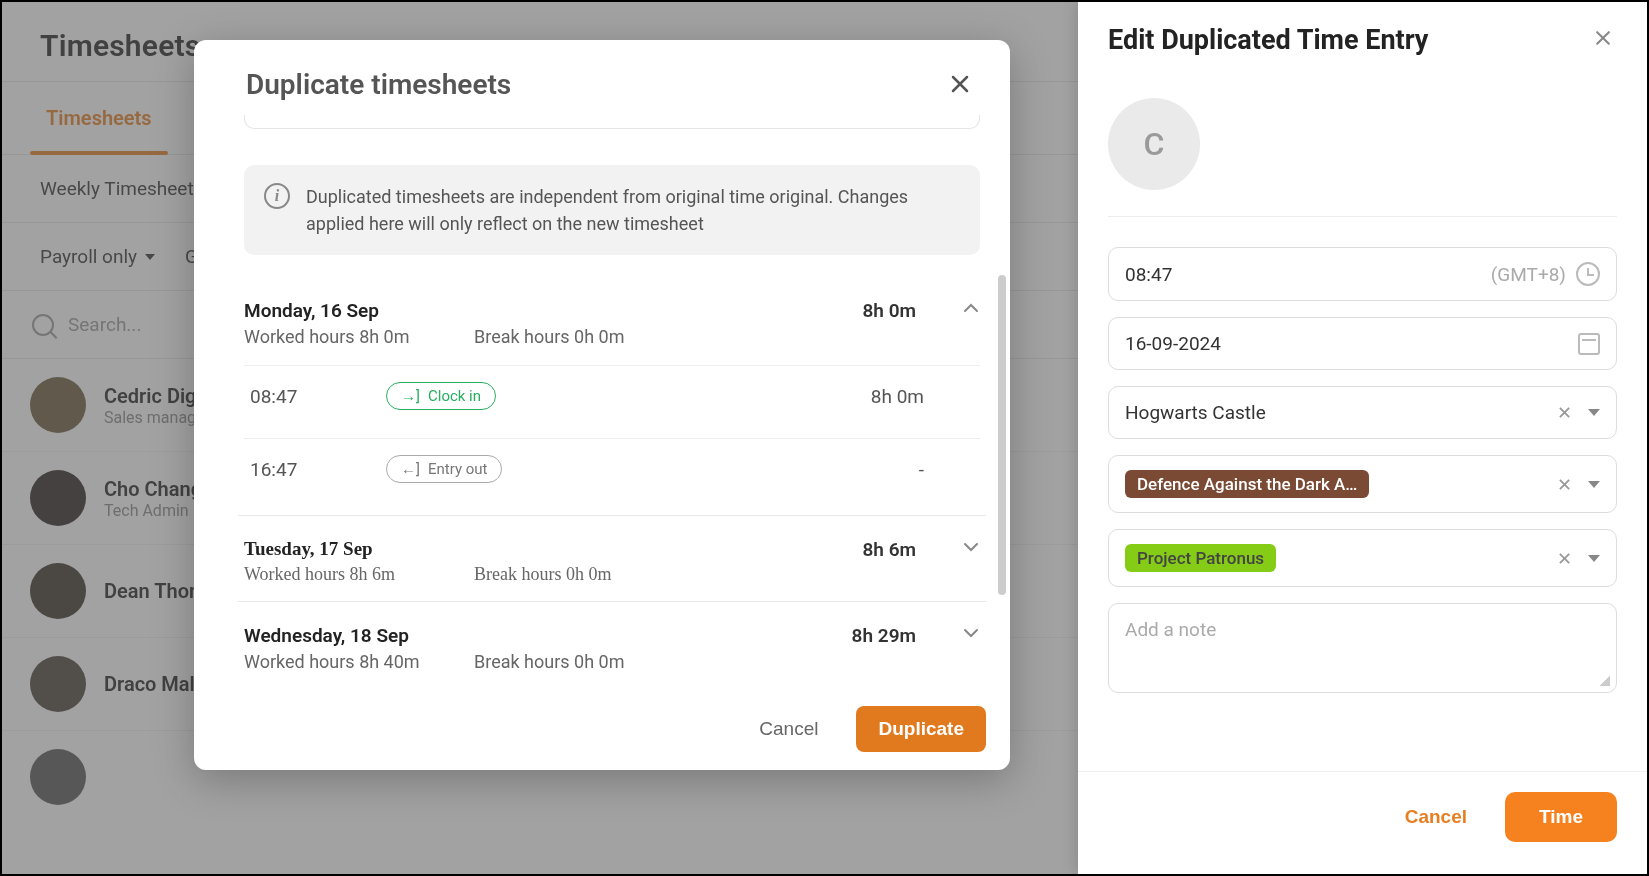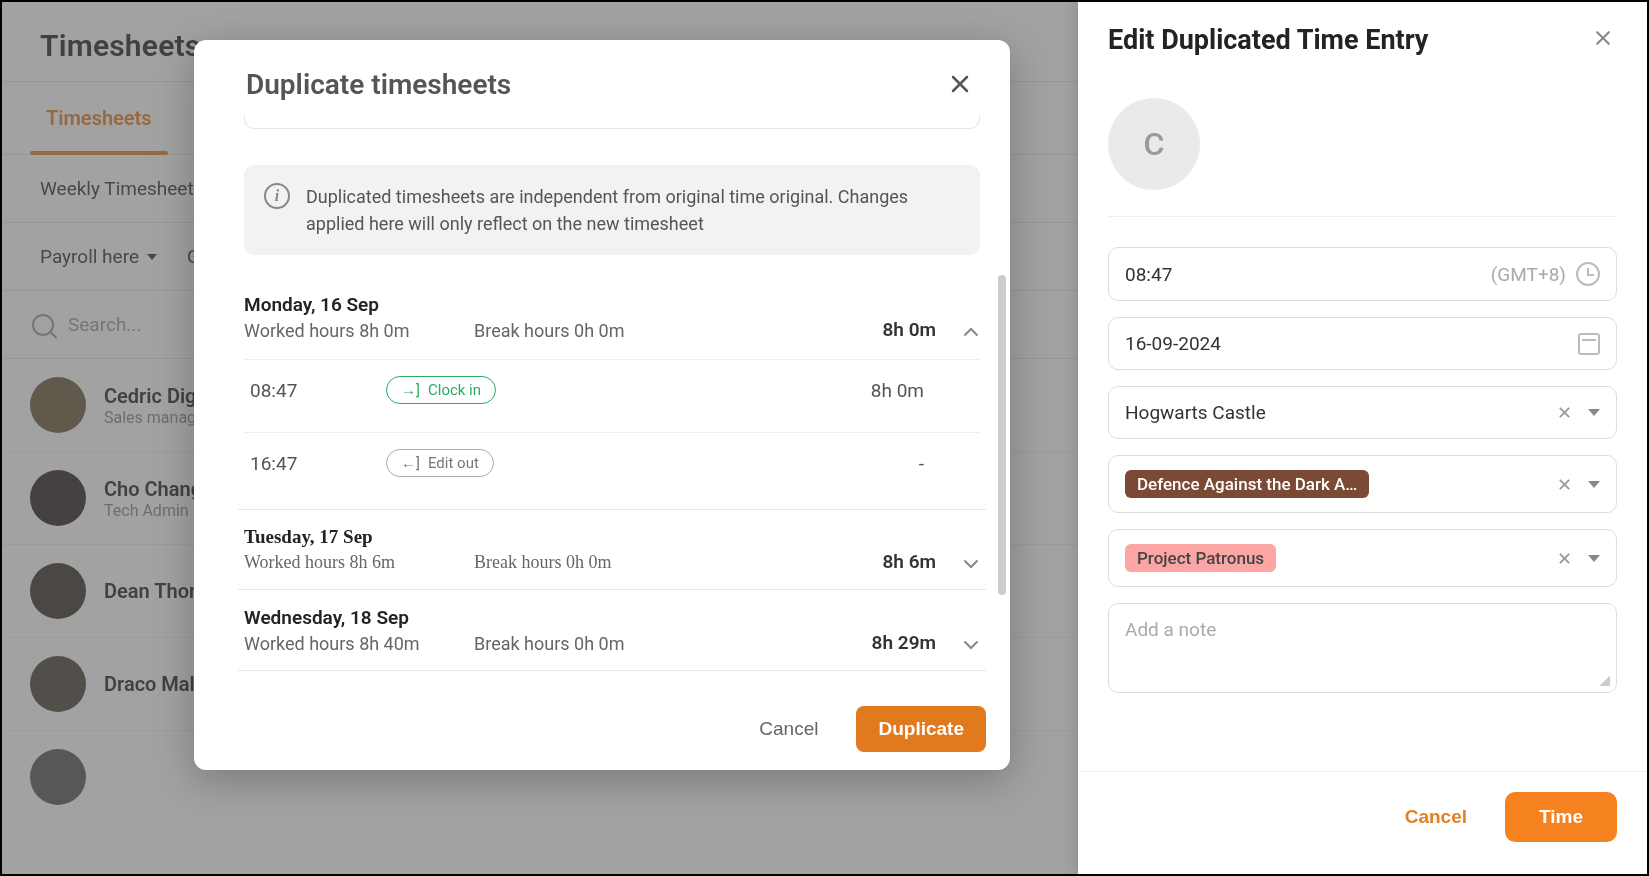--- a/index.html
+++ b/index.html
@@ -67,21 +67,21 @@
   }
   .modal-header{ padding: 28px 32px 10px; display:flex; justify-content:space-between; align-items:flex-start;}
   .modal-title{ font-size:28px; font-weight:600; color:#555;}
   .x-btn{ font-size:28px; color:#555; cursor:pointer; line-height:1; padding:4px 6px;}
   .modal-body{ flex:1; overflow:hidden; padding: 0 24px; position:relative;}
   .info-banner{ background:#f2f2f2; border-radius:10px; padding:18px 20px; display:flex; gap:16px; align-items:flex-start; margin: 36px 6px 22px; color:#555;}
   .info-circle{ width:26px; height:26px; border:2px solid #888; border-radius:50%; display:flex; align-items:center; justify-content:center; font-family: serif; font-style:italic; font-weight:700; color:#888; flex-shrink:0;}
   .info-text{ font-size:18px; line-height:1.5; color:#555;}
 
   .day-block{ border-bottom:1px solid #e8e8e8; padding:16px 6px;}
-  .day-head{ display:flex; align-items:flex-end; gap: 8px;}
+  .day-head{ display:flex; align-items:flex-start; gap: 28px; margin-top: 6px;}
   .day-date{ font-size:19px; font-weight:600; width:230px;}
   .day-meta-row{ display:flex; gap: 0; font-size:18px; color:#666; margin-top:4px;}
   .worked{ width:230px;}
   .break{}
   .day-total{ margin-left:auto; font-size:19px; font-weight:600; color:#333; padding-right:18px;}
   .chev{ width:18px; height:18px; display:flex; align-items:center; justify-content:center; color:#888;}
   .chev svg{ width:16px; height:10px;}
 
   .entry-row{ display:flex; align-items:center; padding: 16px 6px; gap: 24px; border-top:1px solid #eee; margin-top:12px;}
   .entry-row:first-of-type{ border-top:none;}
@@ -123,21 +123,21 @@
   .fields{ padding-top:30px; display:flex; flex-direction:column; gap:16px;}
   .field{ border:1px solid #ddd; border-radius:10px; padding: 14px 16px; display:flex; align-items:center; gap:10px; font-size:19px;}
   .field .value{ flex:1; color:#333;}
   .field .suffix{ color:#aaa; display:flex; align-items:center; gap:10px;}
   .clock-ic{ width:24px; height:24px; border:2px solid #bbb; border-radius:50%; position:relative;}
   .clock-ic::before{ content:""; position:absolute; top:4px; left:50%; width:2px; height:8px; background:#bbb; transform:translateX(-50%);}
   .clock-ic::after{ content:""; position:absolute; top:50%; left:50%; width:6px; height:2px; background:#bbb;}
   .cal-ic{ width:22px; height:22px; border:2px solid #bbb; border-radius:3px; position:relative;}
   .cal-ic::before{ content:""; position:absolute; top:4px; left:2px; right:2px; height:2px; background:#bbb;}
   .chip{ background:#7a4a35; color:#fff; border-radius:6px; padding:4px 12px; font-size:17px; font-weight:500; max-width:260px; white-space:nowrap; overflow:hidden; text-overflow:ellipsis;}
-  .chip.grey{ background:#fca5a5; color:#444;}
+  .chip.grey{ background:#84cc16; color:#444;}
   .field-actions{ margin-left:auto; display:flex; align-items:center; gap:16px; color:#aaa;}
   .x-mini{ font-size:18px; cursor:pointer; color:#999;}
   .caret{ width:0;height:0;border-left:6px solid transparent;border-right:6px solid transparent;border-top:7px solid #888; cursor:pointer;}
   .note-field{ border:1px solid #ddd; border-radius:10px; padding:14px 16px; min-height:90px; color:#aaa; font-size:19px; position:relative; resize:both;}
   .note-field::after{ content:""; position:absolute; right:6px; bottom:6px; width:10px; height:10px; background:linear-gradient(135deg, transparent 50%, #ccc 50%);}
 
   .sp-footer{ padding: 20px 30px 32px; display:flex; justify-content:flex-end; gap:24px; border-top:1px solid #f0f0f0;}
   .btn-text.orange{ color:#e67e22; font-weight:600;}
   .btn-save{ background:#f5821f; color:#fff; border:none; border-radius:10px; padding:14px 34px; font-size:19px; font-weight:600; cursor:pointer;}
 </style>
@@ -153,21 +153,21 @@
     <div class="bg-tab">A</div>
   </div>
   <div class="bg-filters">
     <div class="bg-filter">
       <span>Weekly Timesheets</span>
       <span class="caret-down"></span>
     </div>
   </div>
   <div class="bg-filters2">
     <div class="bg-filter">
-      <span>Payroll here</span>
+      <span>Payroll only</span>
       <span class="caret-down"></span>
     </div>
     <div class="bg-filter">
       <span>Gr...</span>
     </div>
   </div>
   <div class="bg-search">
     <span class="search-shape"></span>
     <span style="font-size:19px;">Search...</span>
   </div>
@@ -244,21 +244,21 @@
         <span class="pill">
           <span>→]</span>
           <span>Clock in</span>
         </span>
         <div class="entry-dur">8h 0m</div>
       </div>
       <div class="entry-row">
         <div class="entry-time">16:47</div>
         <span class="pill out">
           <span>←]</span>
-          <span>Edit out</span>
+          <span>Entry out</span>
         </span>
         <div class="entry-dur">-</div>
       </div>
     </div>
 
     <div class="day-block">
       <div class="day-head">
         <div style="display:flex; flex-direction:column;font-family:Liberation Serif, serif;">
           <div class="day-date">Tuesday, 17 Sep</div>
           <div class="day-meta-row">

